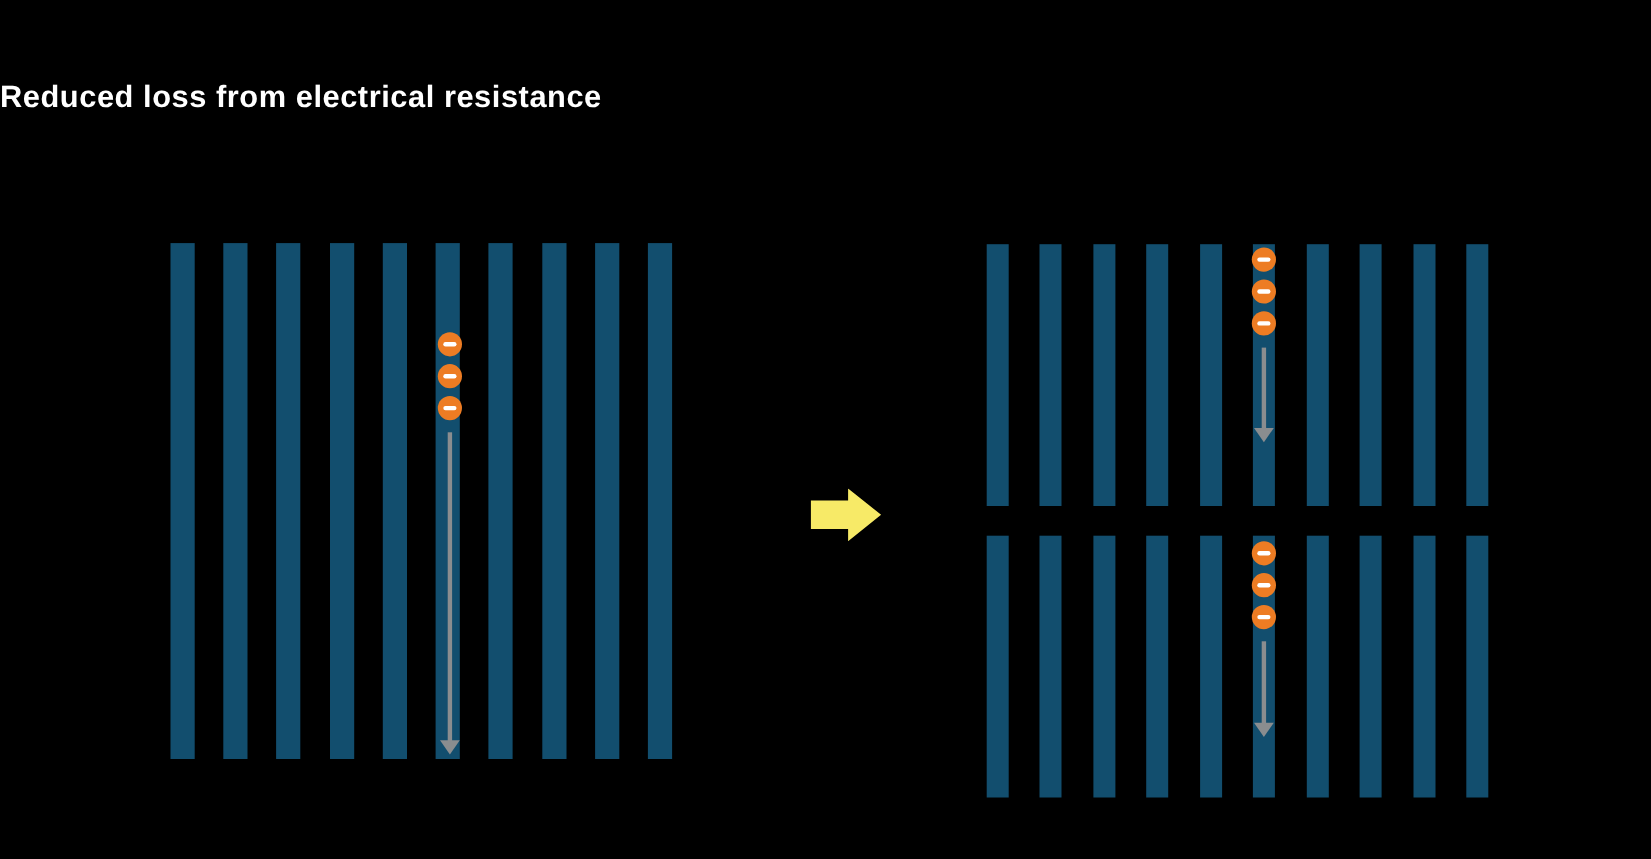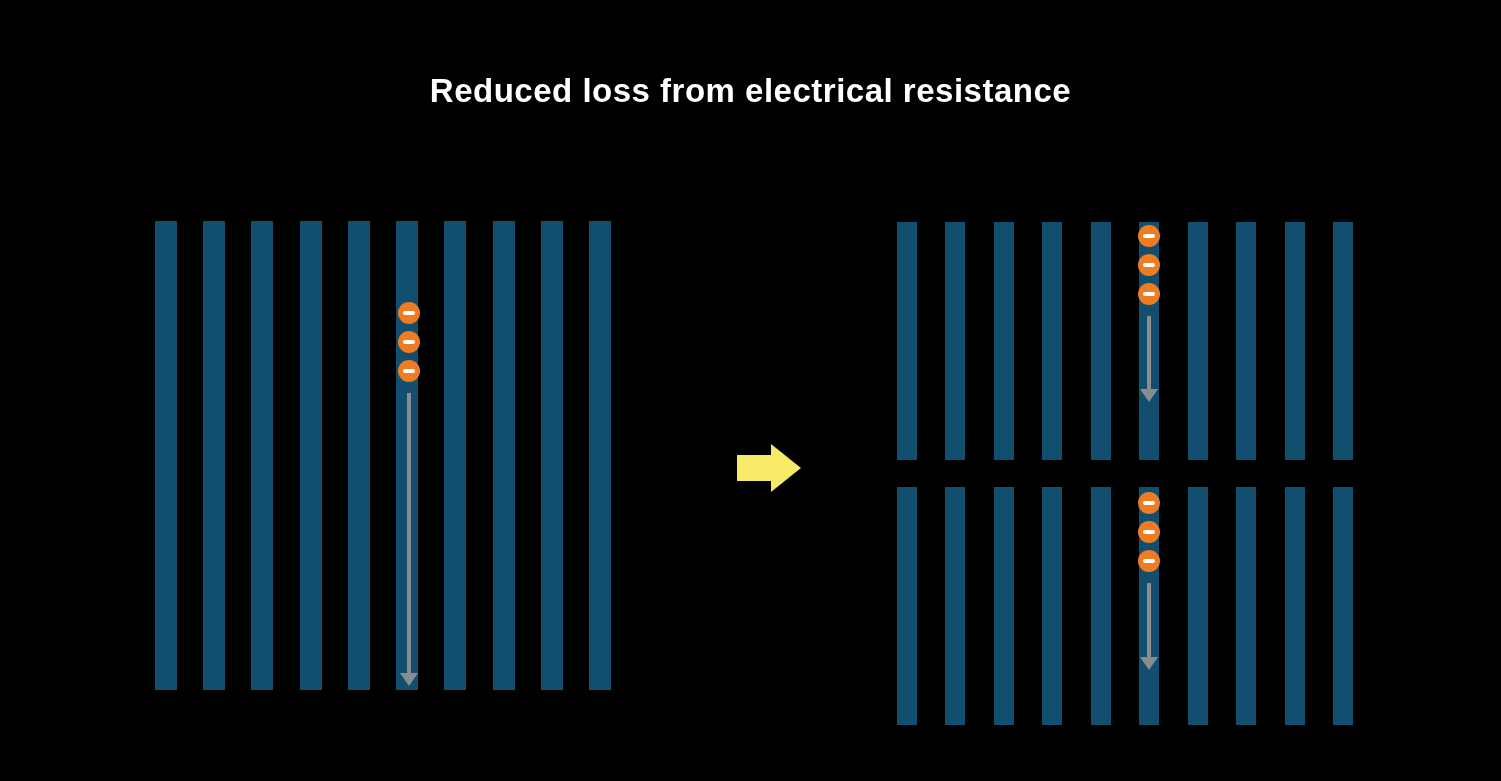--- a/index.html
+++ b/index.html
@@ -19,23 +19,23 @@
     width:1501px;
     height:781px;
     background:var(--bg);
     overflow:hidden;
   }
   .title{
     position:absolute;
     top:72px;
     left:0;
     width:100%;
-    text-align:center;
+    text-align:left;
     color:var(--title);
-    font-size:33px;
+    font-size:28px;
     font-weight:bold;
     letter-spacing:0.5px;
   }
   
   .bar-group{
     position:absolute;
     display:flex;
     justify-content:space-between;
     align-items:stretch;
   }

